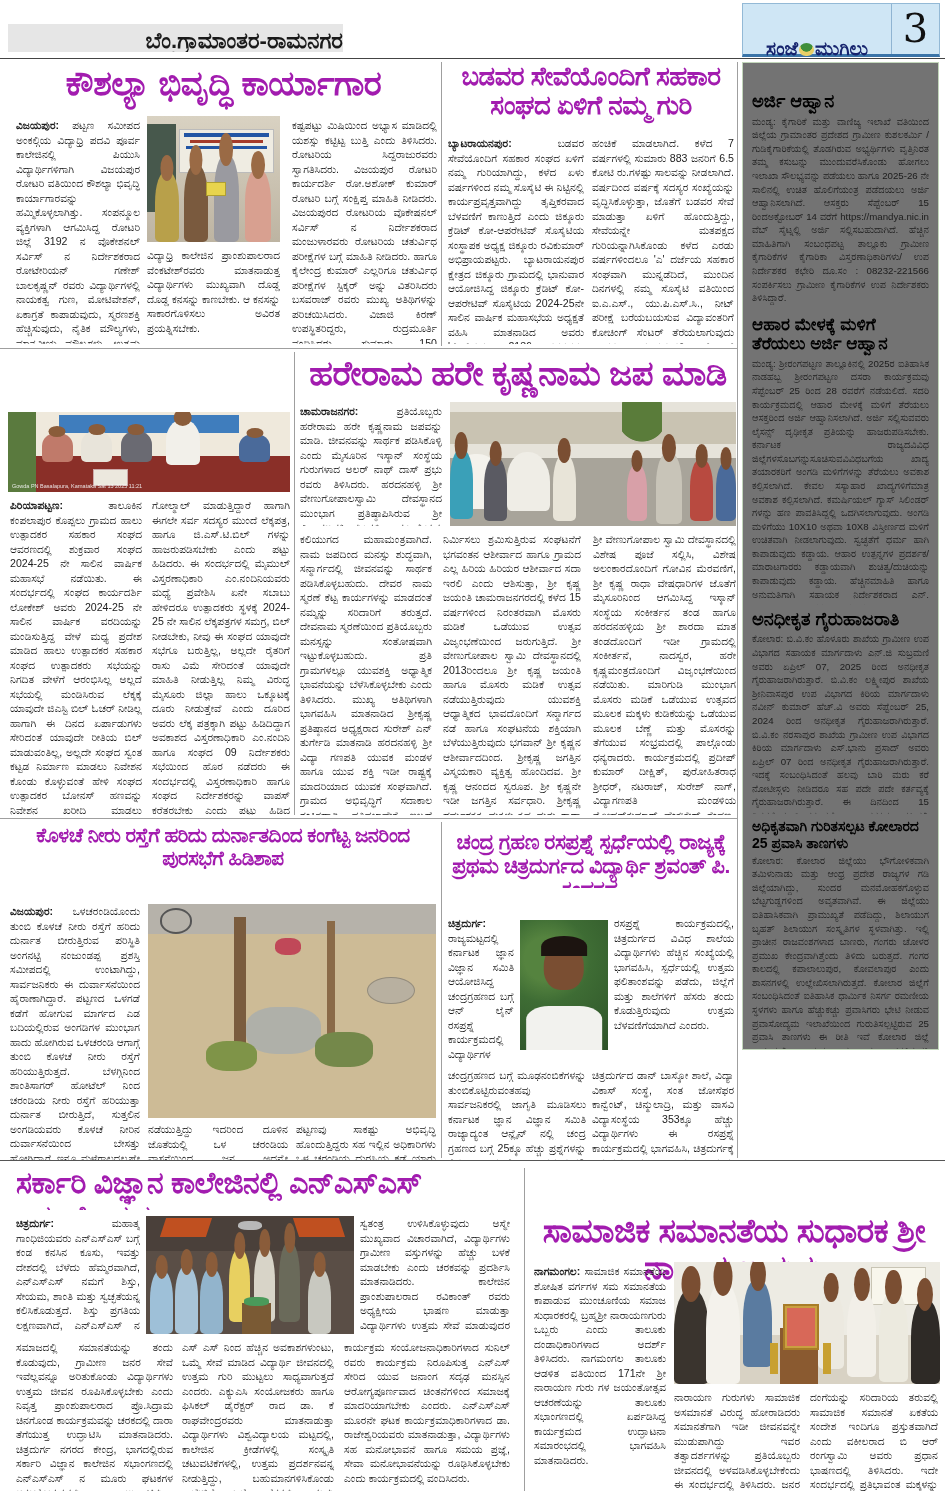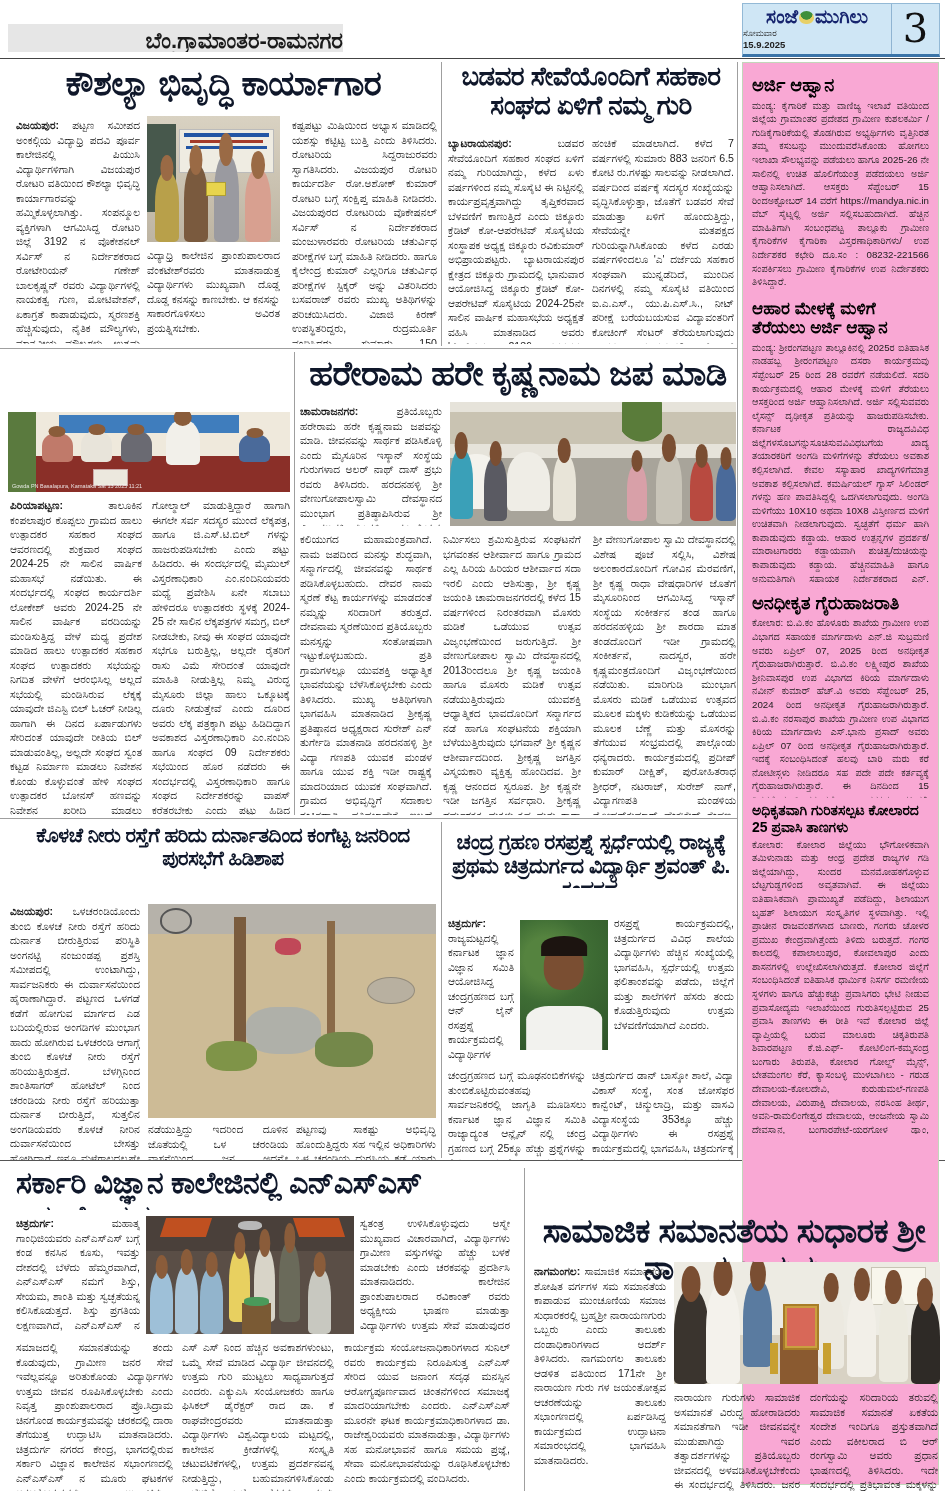--- a/index.html
+++ b/index.html
@@ -1,43 +1,43 @@
 <!DOCTYPE html>
 <html><head>
 <meta charset="utf-8">
 <style>
   html,body{margin:0;padding:0;background:#777;}
   .page{position:relative;width:945px;height:1491px;background:#fff;margin:0 auto;
         font-family:"Liberation Sans","DejaVu Sans",sans-serif;color:#111;overflow:hidden;}
   .col{position:absolute;overflow:hidden;text-align:justify;font-size:10.6px;line-height:1.37;
        color:#1c1c1c;word-break:break-word;}
   .col b{font-weight:bold;}
-  .hl{position:absolute;font-weight:bold;color:#0f172a;text-align:center;overflow:hidden;line-height:1.13;letter-spacing:-0.5px;}
+  .hl{position:absolute;font-weight:bold;color:#a21caf;text-align:center;overflow:hidden;line-height:1.13;letter-spacing:-0.5px;}
   .vline{position:absolute;width:1px;background:#9f9f9f;}
   .hline{position:absolute;height:1px;background:#9f9f9f;}
   .photo{position:absolute;overflow:hidden;}
   .person{position:absolute;border-radius:45% 45% 5px 5px;background:var(--c,#888);}
   .person::before{content:"";position:absolute;top:-24%;left:50%;transform:translateX(-50%);
        width:55%;height:38%;background:var(--skin,#a97a52);border-radius:50%;}
   
   .region-box{position:absolute;left:8px;top:24px;width:325px;height:28px;background:#e6e6e6;
        font-size:22px;font-weight:bold;color:#1a1a1a;line-height:34px;padding-left:10px;overflow:hidden;text-align:right;}
   .masthead{position:absolute;left:742px;top:3px;width:196px;height:50px;background:#cfe6f5;
        border:1px solid #93b9d6;border-bottom:3px solid #3a74a8;display:flex;}
-  .mh-left{width:148px;text-align:left;padding-top:3px;}
+  .mh-left{width:148px;text-align:left;padding-top:3px;margin-top:32px;}
   .mh-title{font-size:19px;font-weight:bold;color:#16246e;line-height:20px;display:flex;align-items:center;justify-content:center;gap:1px;}
   .mh-island{display:inline-block;width:15px;height:13px;border-radius:50% 50% 45% 45%;
        background:radial-gradient(circle at 50% 20%,#3f8f3a 0 45%,#e8d067 50% 100%);}
   .mh-day{font-size:8.5px;color:#222;margin-top:1px;}
   .mh-date{font-size:9.5px;font-weight:bold;color:#222;}
   .mh-num{flex:1;border-left:1px solid #8fb4d2;text-align:center;font-family:"DejaVu Serif","Liberation Serif",serif;
        font-size:40px;line-height:48px;color:#111;}
   
-  .green-col{position:absolute;left:742px;top:62px;width:197px;height:1423px;background:#f9a8d4;
-       border:1px solid #c2d6ba;box-sizing:border-box;padding:8px 9px;overflow:hidden;}
+  .green-col{position:absolute;left:742px;top:62px;width:197px;height:988px;background:#737373;
+       border:1px solid #c2d6ba;box-sizing:border-box;padding:24px 9px;overflow:hidden;}
   .notice-title{font-weight:bold;font-size:16.5px;line-height:1.15;color:#000;margin:4px 0 3px 0;}
   .notice-body{font-size:9.7px;line-height:1.4;text-align:justify;color:#1c1c1c;overflow:hidden;}
   .ts{position:absolute;left:4px;bottom:3px;font-size:5.5px;color:#f5f5f5;opacity:.9;}
 </style>
 </head>
 <body>
 
 <div class="page">
 
   <div class="region-box">ಬೆಂ.ಗ್ರಾಮಾಂತರ-ರಾಮನಗರ</div>

